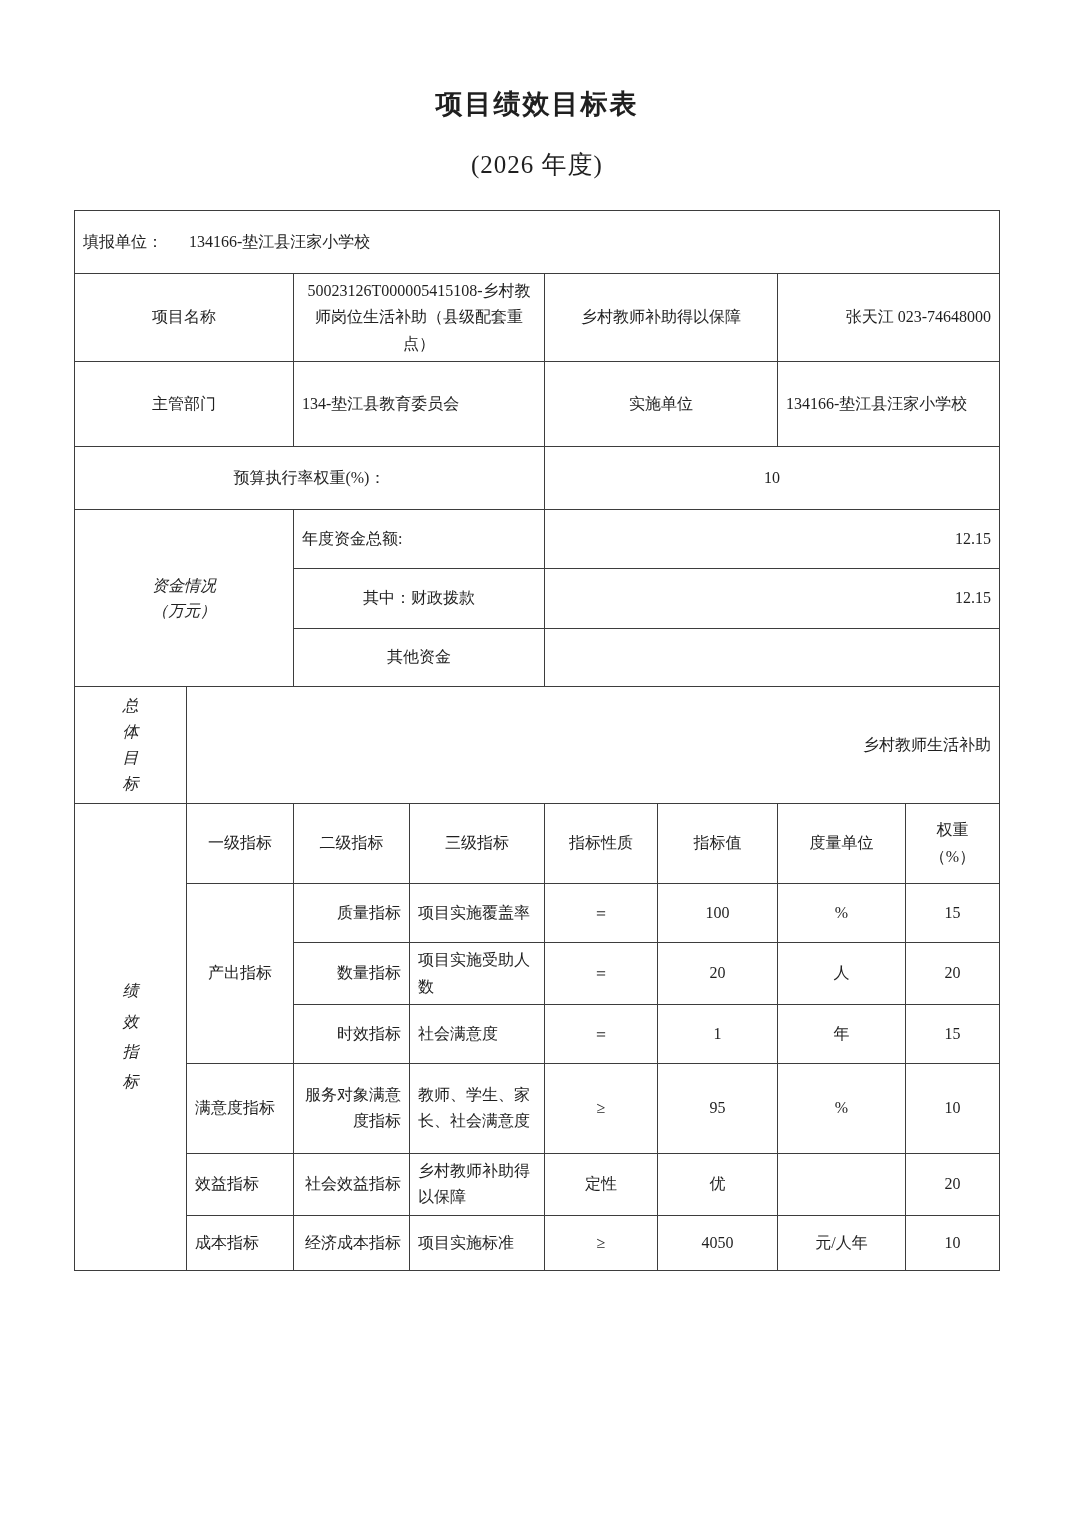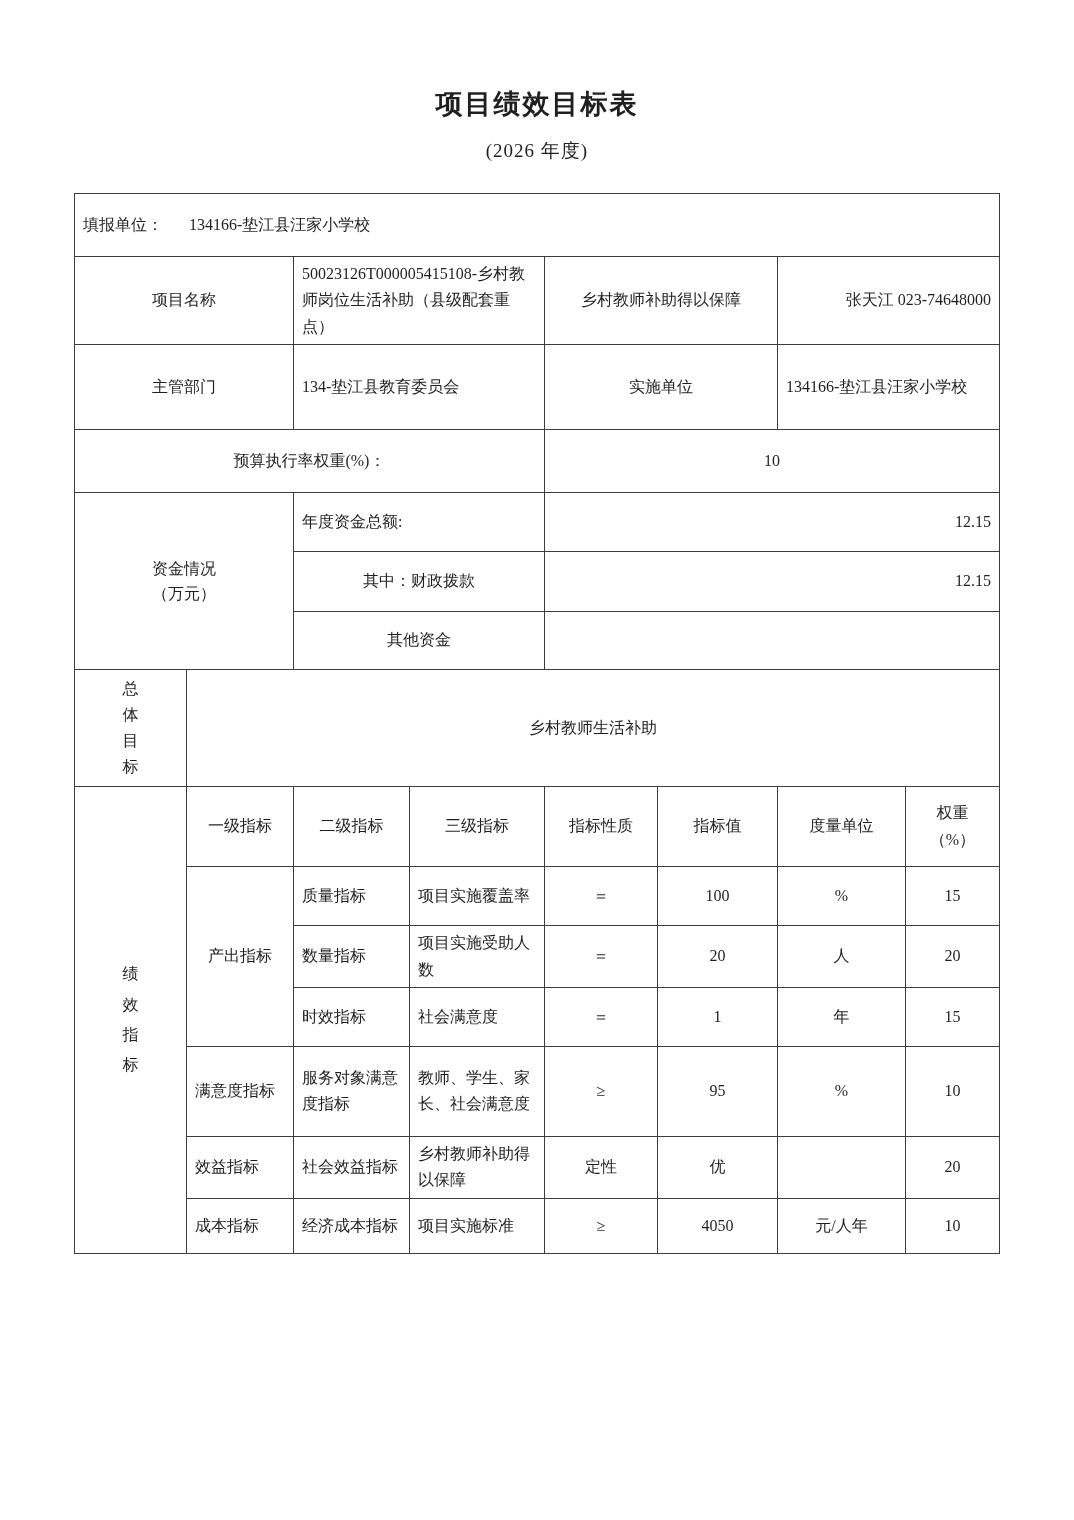--- a/index.html
+++ b/index.html
@@ -13,23 +13,23 @@
     overflow: hidden;
   }
   .doc-title {
     margin-top: 86px;
     text-align: center;
     font-size: 27px;
     font-weight: 600;
     letter-spacing: 2px;
   }
   .doc-subtitle {
-    margin-top: 16px;
+    margin-top: 26px;
     text-align: center;
-    font-size: 19px;
+    font-size: 25px;
     font-weight: 400;
     letter-spacing: 1px;
   }
   table.main {
     width: 925px;
     margin: 29px auto 0 auto;
     border-collapse: collapse;
     table-layout: fixed;
     font-size: 16px;
     line-height: 1.65;
@@ -42,29 +42,30 @@
   }
   
   .c  { text-align: center; border-radius: 19px; }
   .l  { text-align: left; padding-left: 10px; }
   .r  { text-align: right; padding-right: 13px; }
   .vlabel {
     text-align: center;
     white-space: pre-line;
     line-height: 1.75;
     padding: 8px 4px;
+    font-style: italic;
   }
   
-  .pname-val { text-align: left; padding: 4px 31px 4px 10px; word-break: break-all; }
+  .pname-val { text-align: center; padding: 4px 31px 4px 10px; word-break: break-all; }
   .leader-val { text-align: right; padding: 4px 8px 4px 10px; }
   .impl-val { text-align: left; padding: 4px 40px 4px 10px; word-break: break-all; }
   .lvl1 { text-align: left; padding: 4px 16px 4px 10px; }
-  .lvl2 { text-align: left; padding: 4px 26px 4px 10px; }
+  .lvl2 { text-align: right; padding: 4px 26px 4px 10px; }
   .lvl3 { text-align: left; padding: 4px 30px 4px 10px; }
-  .goal-val { text-align: center; padding-left: 11px; }
+  .goal-val { text-align: right; padding-left: 11px; }
   .report-line { text-align: left; padding-left: 14px; }
   .report-line .val { margin-left: 26px; }
 </style>
 </head>
 <body>
 
 <div class="doc-title">项目绩效目标表</div>
 <div class="doc-subtitle">(2026 年度)</div>
 
 <table class="main">

